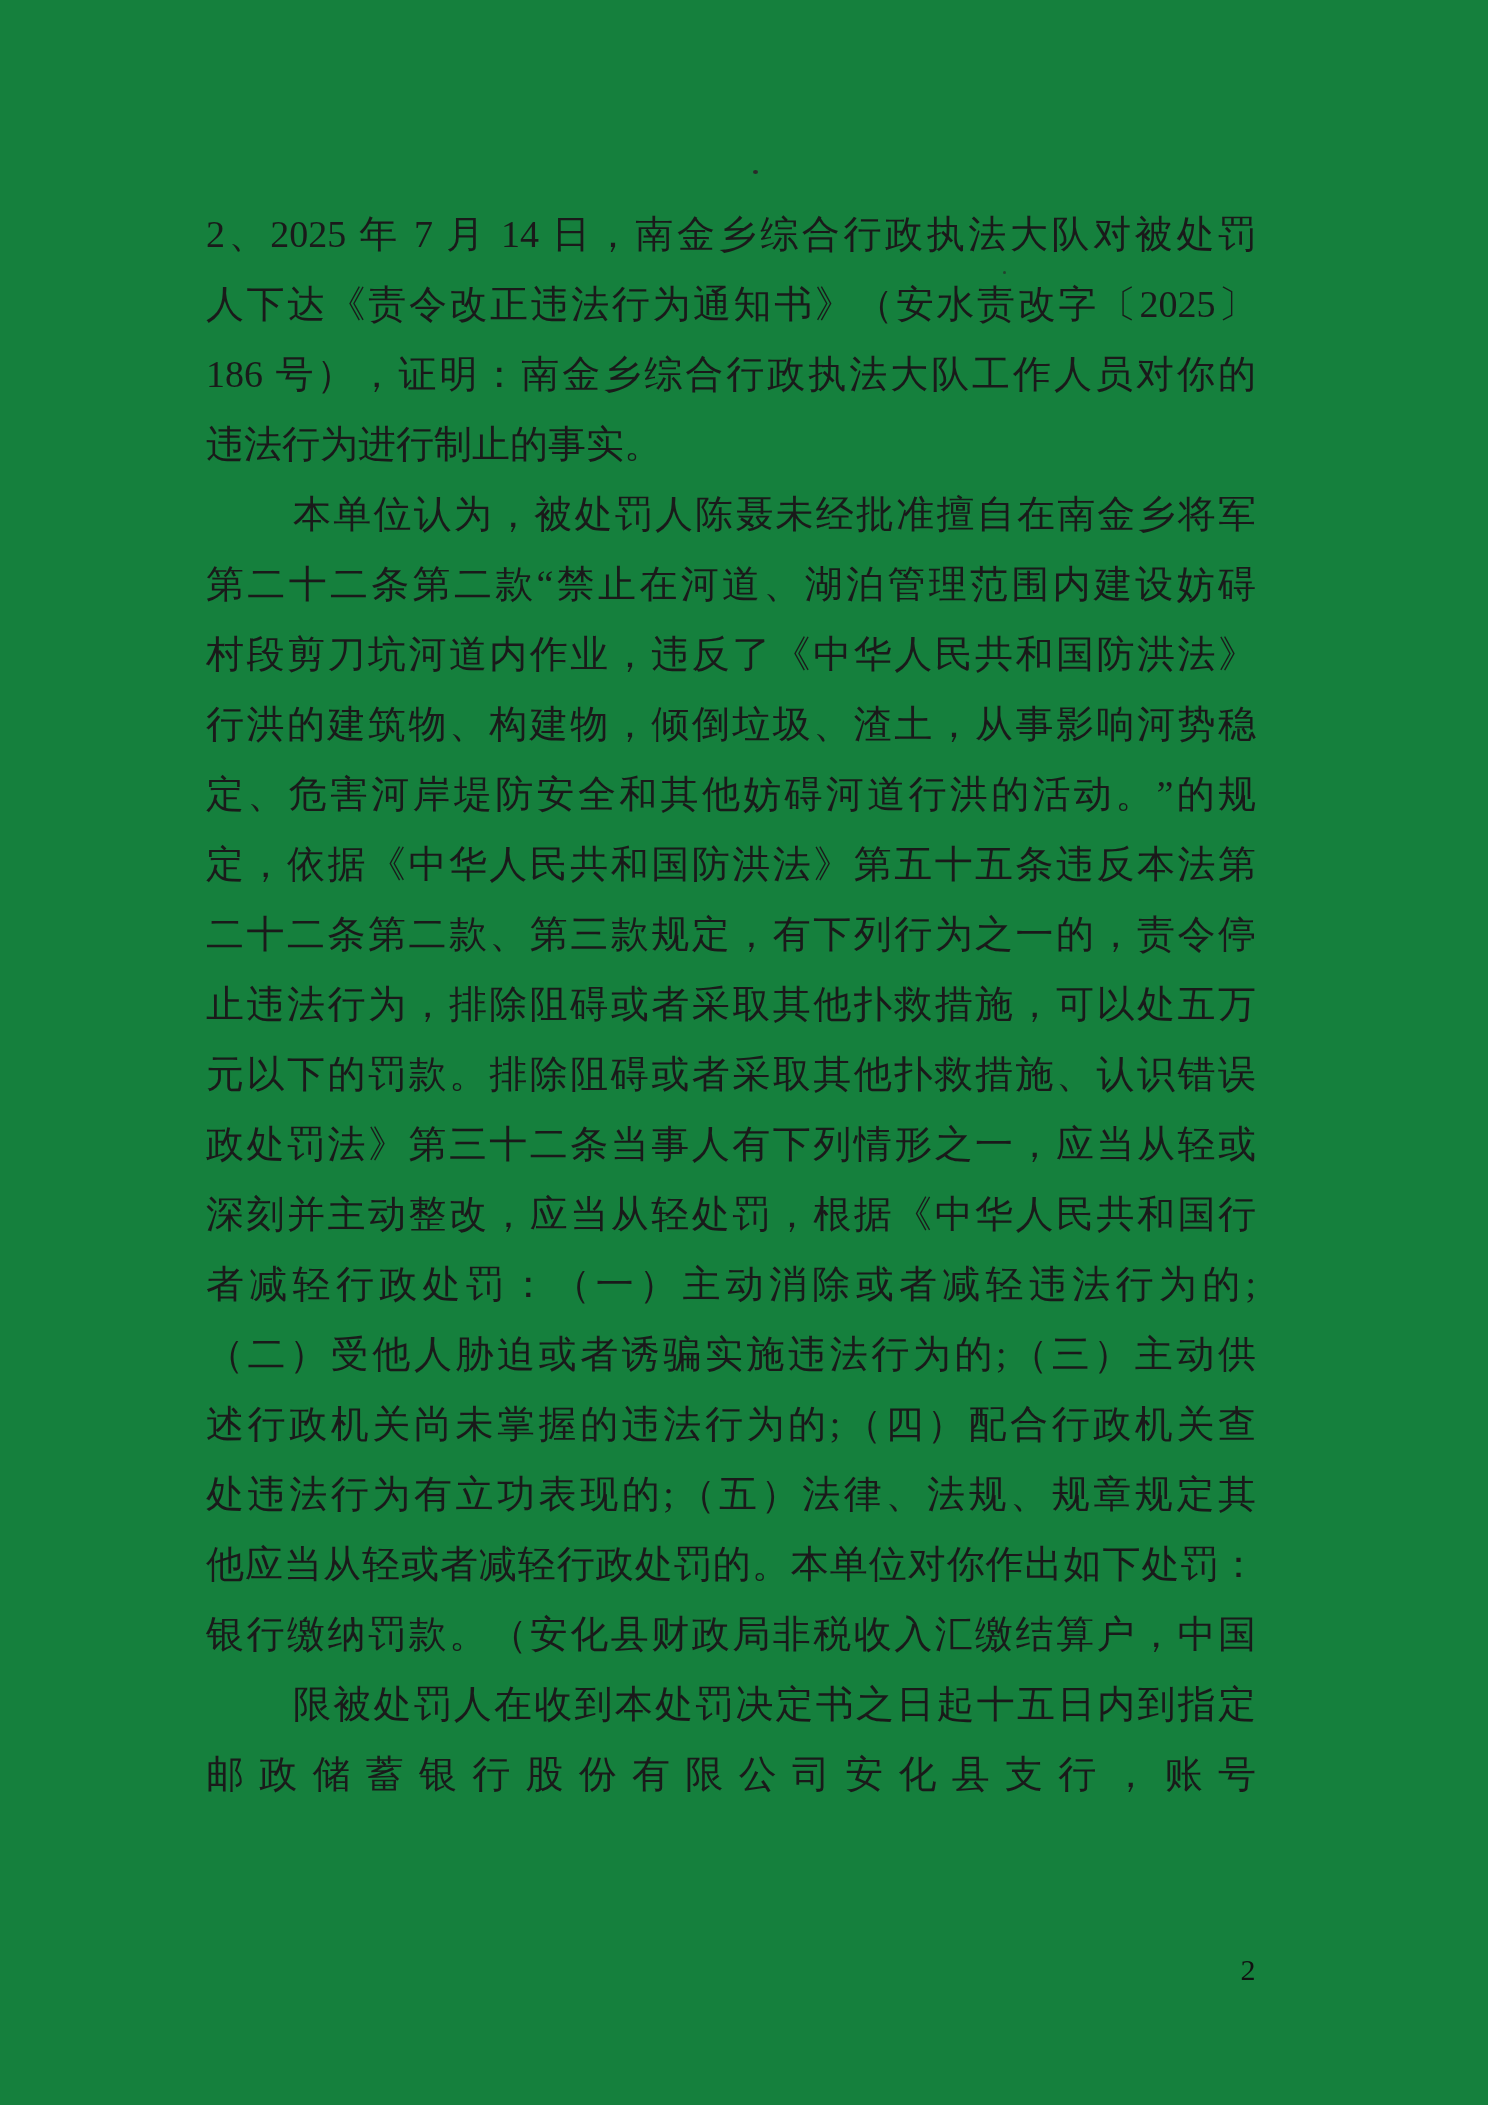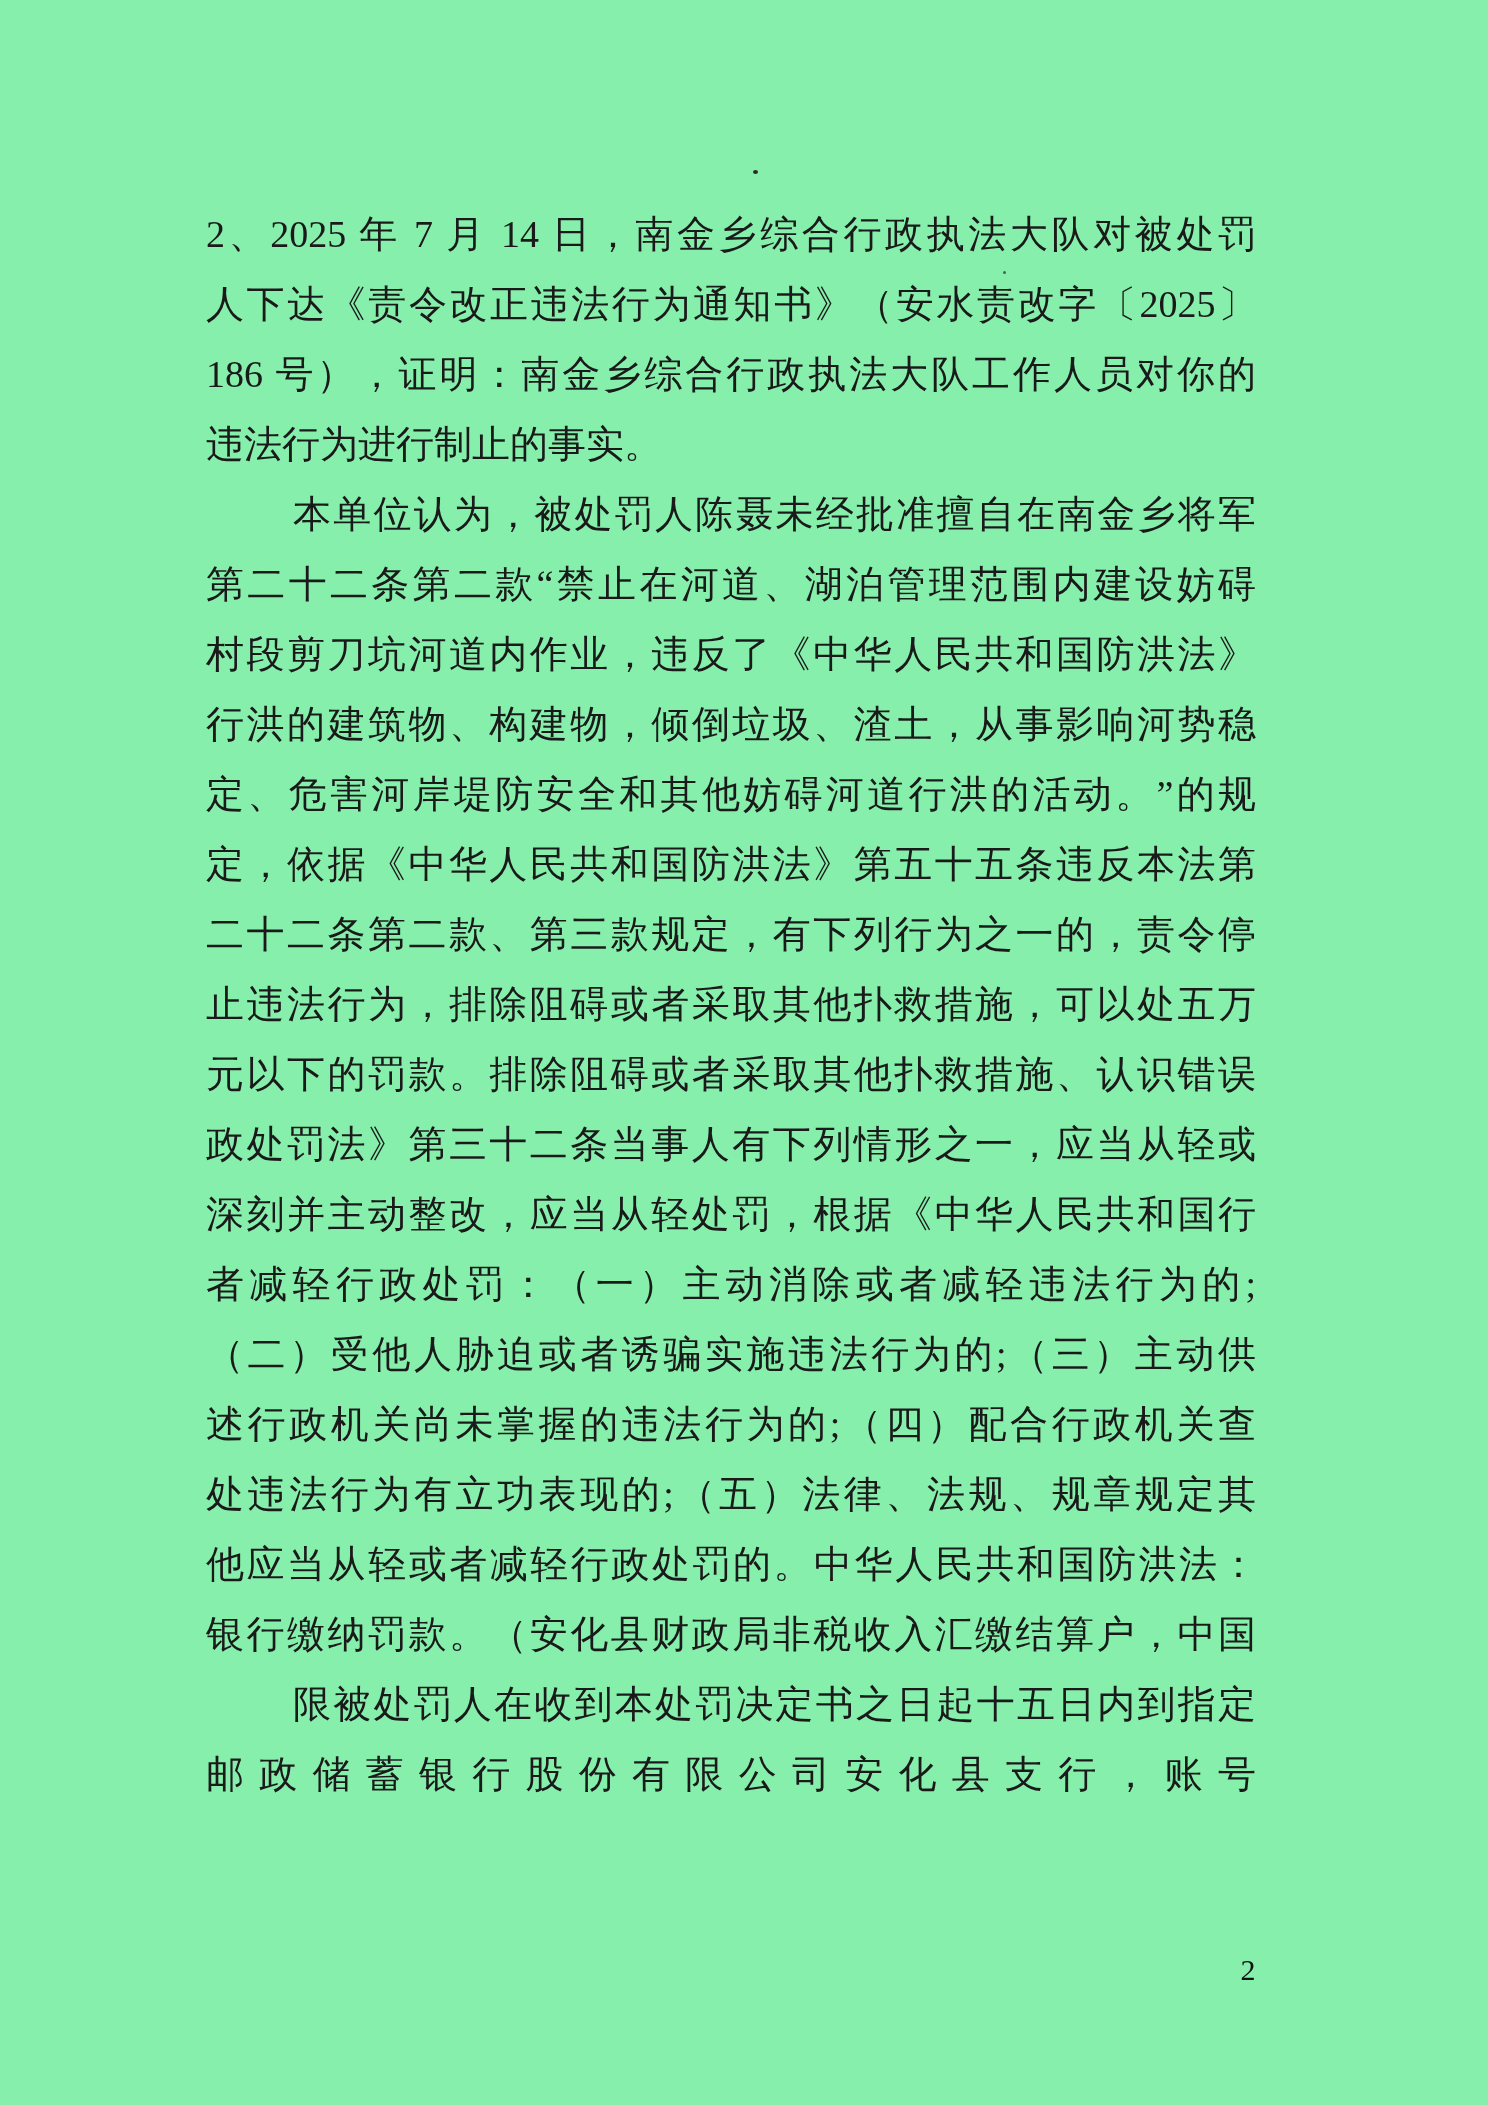--- a/index.html
+++ b/index.html
@@ -4,21 +4,21 @@
 <style>
   html, body {
     margin: 0;
     padding: 0;
     background: #ffffff;
   }
   .page {
     position: relative;
     width: 1488px;
     height: 2105px;
-    background: #86efac;
+    background: #15803d;
     overflow: hidden;
     font-family: "Liberation Serif", "DejaVu Serif", serif;
     color: #1a1a1a;
   }
   .text-block {
     position: absolute;
     left: 206px;
     top: 199px;
     width: 1050px;
     font-size: 38px;
@@ -84,21 +84,21 @@
     <div class="line">定，依据《中华人民共和国防洪法》第五十五条违反本法第</div>
     <div class="line">二十二条第二款、第三款规定，有下列行为之一的，责令停</div>
     <div class="line">止违法行为，排除阻碍或者采取其他扑救措施，可以处五万</div>
     <div class="line">元以下的罚款。排除阻碍或者采取其他扑救措施、认识错误</div>
     <div class="line">政处罚法》第三十二条当事人有下列情形之一，应当从轻或</div>
     <div class="line">深刻并主动整改，应当从轻处罚，根据《中华人民共和国行</div>
     <div class="line">者减轻行政处罚：（一）主动消除或者减轻违法行为的;</div>
     <div class="line">（二）受他人胁迫或者诱骗实施违法行为的;（三）主动供</div>
     <div class="line">述行政机关尚未掌握的违法行为的;（四）配合行政机关查</div>
     <div class="line">处违法行为有立功表现的;（五）法律、法规、规章规定其</div>
-    <div class="line tight">他应当从轻或者减轻行政处罚的。中华人民共和国防洪法：</div>
+    <div class="line tight">他应当从轻或者减轻行政处罚的。本单位对你作出如下处罚：</div>
     <div class="line">银行缴纳罚款。（安化县财政局非税收入汇缴结算户，中国</div>
     <div class="line indent">限被处罚人在收到本处罚决定书之日起十五日内到指定</div>
     <div class="line">邮政储蓄银行股份有限公司安化县支行，账号</div>
   </div>
 
   <div class="page-number">2</div>
 
 </div>
 
 </body></html>

